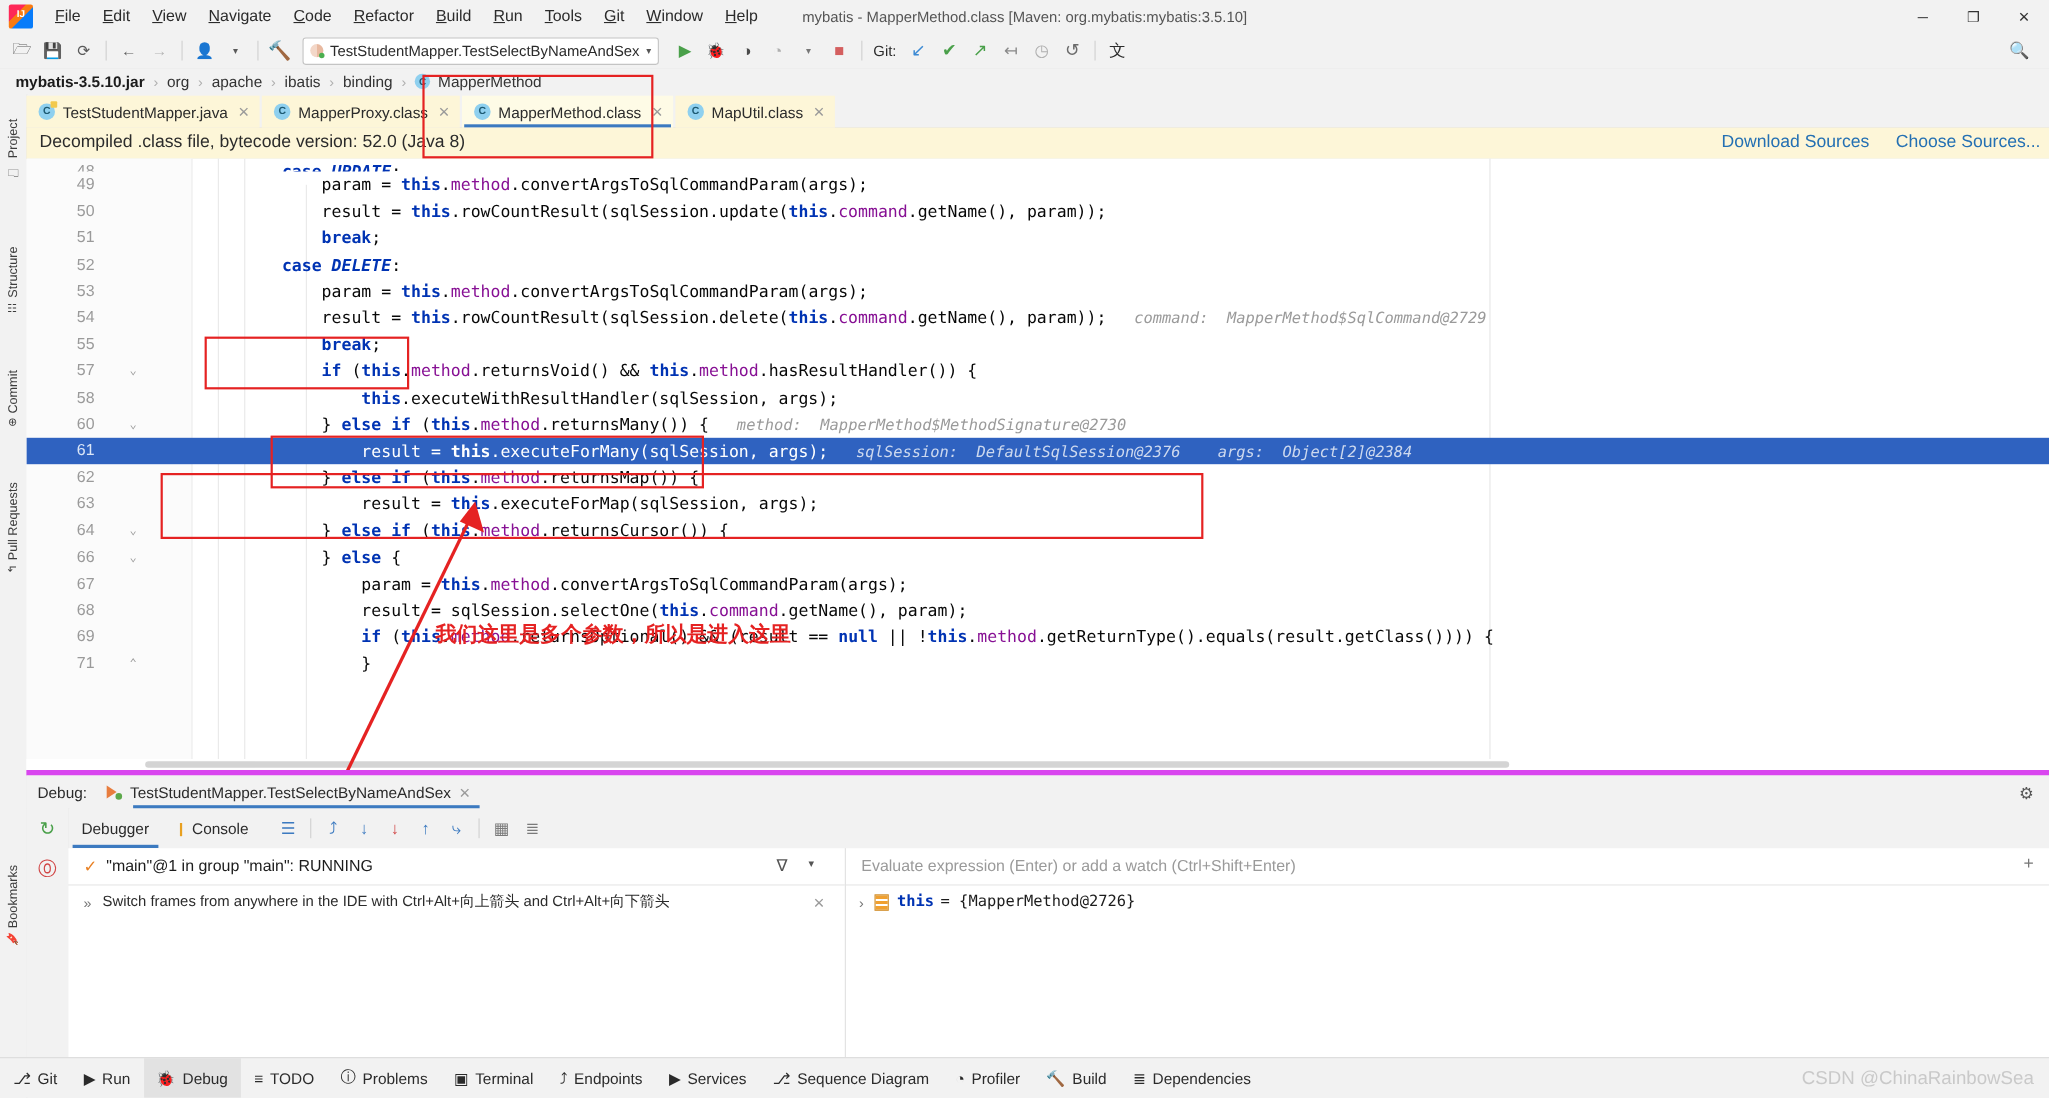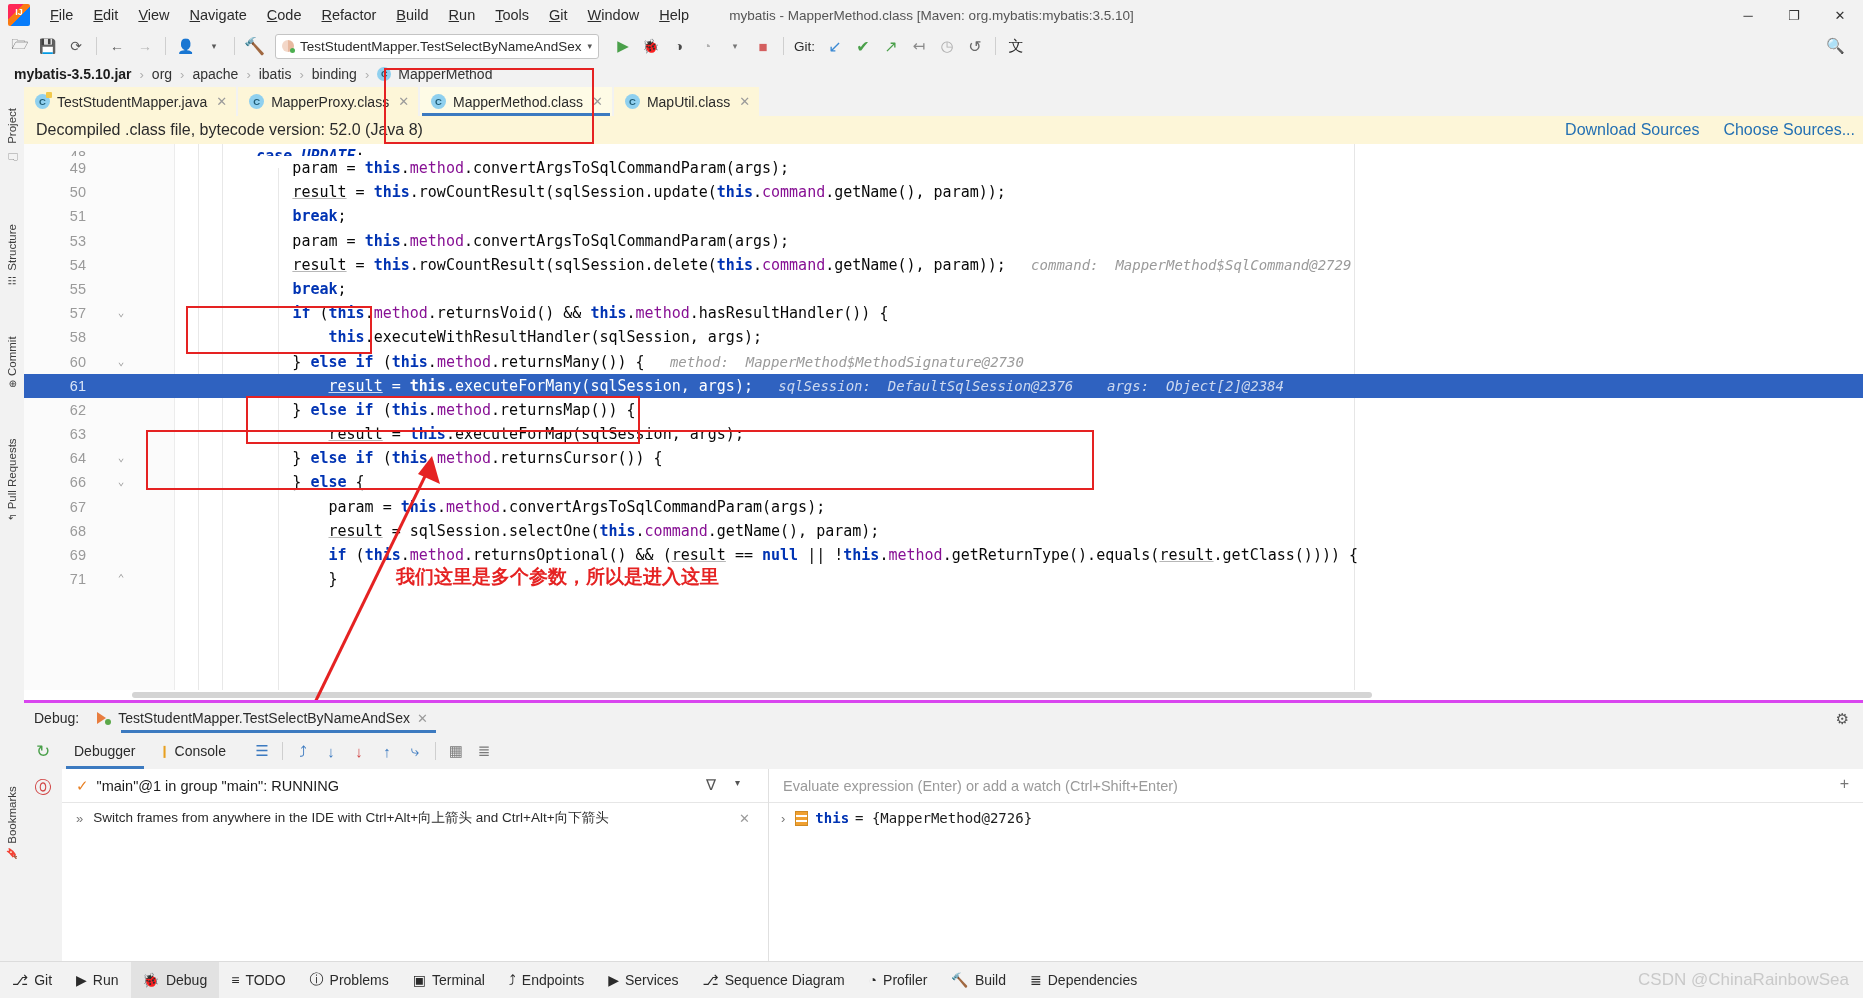--- a/index.html
+++ b/index.html
@@ -164,21 +164,21 @@
   }
   .code {
     position:absolute; left:150px; right:0; top:0; height:24.2px;
     padding-left:10px;
   }
   .line.hl .code { color:#ffffff; }
   .kw { color:#0033b3; font-weight:bold; }
   .kwi { color:#0033b3; font-weight:bold; font-style:italic; }
   .fld { color:#871094; }
   .pln { color:#080808; }
-  .var { color:#080808; text-decoration:underline; text-decoration-color:#b7b7b7; }
+  .var { color:#080808; text-decoration-color:#b7b7b7; }
   .line.hl .kw, .line.hl .kwi, .line.hl .fld, .line.hl .pln, .line.hl .var { color:#ffffff; }
   .line.hl .var { text-decoration-color:#cfdcf4; }
   .hint {
     color:#9a9a9a; font-style:italic; font-size:14px;
     font-family:"DejaVu Sans Mono","Liberation Mono",monospace;
   }
   .line.hl .hint { color:#cdd9ef; }
 
   
   .right-div { position:absolute; top:0; bottom:0; left:1330px; width:1px; background:#e6e6e6; }
@@ -193,21 +193,21 @@
   .redbox { position:absolute; border:2px solid #e52222; pointer-events:none; }
   .redtext {
     position:absolute; color:#e52222; font-size:19px; font-weight:bold;
     font-family:"Liberation Sans",sans-serif; white-space:nowrap;
   }
   .arrow-svg { position:absolute; pointer-events:none; }
 
   
   .debugpanel {
     position:absolute; top:700px; left:24px; width:1839px; height:262px;
-    background:#f2f2f2; border-top:3px solid #d946ef;text-align:center;
+    background:#f2f2f2; border-top:5px solid #d946ef;text-align:center;
   }
   .dbg-header {
     position:absolute; top:0; left:0; width:1839px; height:30px;
     display:flex; align-items:center; background:#f2f2f2;
   }
   .dbg-label { font-size:14px; color:#2b2b2b; margin-left:10px; }
   .dbg-tabchip {
     display:flex; align-items:center; gap:7px; margin-left:18px; font-size:14px;
     color:#2b2b2b; position:relative; height:29px; padding-right:8px;
   }
@@ -437,20 +437,21 @@
     <div class="gutter"></div>
     <div class="ind-line" style="left:174px"></div>
     <div class="ind-line" style="left:198px"></div>
     <div class="ind-line" style="left:254px; top:24px;"></div>
     <div class="right-div"></div>
     <div class="code-area" id="codearea">
         <div class="line" style="height: 12px; line-height: 24px; overflow: hidden;"><span class="lnum">48</span><span class="code"><span class="pln">        </span><span class="kw">case </span><span class="kwi">UPDATE</span><span class="pln">:</span></span></div>
         <div class="line"><span class="lnum">49</span><span class="code"><span class="pln">            param = </span><span class="kw">this</span><span class="pln">.</span><span class="fld">method</span><span class="pln">.convertArgsToSqlCommandParam(args);</span></span></div>
         <div class="line"><span class="lnum">50</span><span class="code"><span class="pln">            </span><span class="var">result</span><span class="pln"> = </span><span class="kw">this</span><span class="pln">.rowCountResult(sqlSession.update(</span><span class="kw">this</span><span class="pln">.</span><span class="fld">command</span><span class="pln">.getName(), param));</span></span></div>
         <div class="line"><span class="lnum">51</span><span class="code"><span class="pln">            </span><span class="kw">break</span><span class="pln">;</span></span></div>
+        <div class="line"><span class="lnum">52</span><span class="code"><span class="pln">        </span><span class="kw">case </span><span class="kwi">DELETE</span><span class="pln">:</span></span></div>
         <div class="line"><span class="lnum">53</span><span class="code"><span class="pln">            param = </span><span class="kw">this</span><span class="pln">.</span><span class="fld">method</span><span class="pln">.convertArgsToSqlCommandParam(args);</span></span></div>
         <div class="line"><span class="lnum">54</span><span class="code"><span class="pln">            </span><span class="var">result</span><span class="pln"> = </span><span class="kw">this</span><span class="pln">.rowCountResult(sqlSession.delete(</span><span class="kw">this</span><span class="pln">.</span><span class="fld">command</span><span class="pln">.getName(), param));</span><span class="hint">   command:  MapperMethod$SqlCommand@2729</span></span></div>
         <div class="line"><span class="lnum">55</span><span class="code"><span class="pln">            </span><span class="kw">break</span><span class="pln">;</span></span></div>
         <div class="line"><span class="lnum">57</span><span class="foldmark">⌄</span><span class="code"><span class="pln">            </span><span class="kw">if</span><span class="pln"> (</span><span class="kw">this</span><span class="pln">.</span><span class="fld">method</span><span class="pln">.returnsVoid() &amp;&amp; </span><span class="kw">this</span><span class="pln">.</span><span class="fld">method</span><span class="pln">.hasResultHandler()) {</span></span></div>
         <div class="line"><span class="lnum">58</span><span class="code"><span class="pln">                </span><span class="kw">this</span><span class="pln">.executeWithResultHandler(sqlSession, args);</span></span></div>
         <div class="line"><span class="lnum">60</span><span class="foldmark">⌄</span><span class="code"><span class="pln">            } </span><span class="kw">else if</span><span class="pln"> (</span><span class="kw">this</span><span class="pln">.</span><span class="fld">method</span><span class="pln">.returnsMany()) {</span><span class="hint">   method:  MapperMethod$MethodSignature@2730</span></span></div>
         <div class="line hl"><span class="lnum">61</span><span class="code"><span class="pln">                </span><span class="var">result</span><span class="pln"> = </span><span class="kw">this</span><span class="pln">.executeForMany(sqlSession, args);</span><span class="hint">   sqlSession:  DefaultSqlSession@2376</span><span class="hint">    args:  Object[2]@2384</span></span></div>
         <div class="line"><span class="lnum">62</span><span class="code"><span class="pln">            } </span><span class="kw">else if</span><span class="pln"> (</span><span class="kw">this</span><span class="pln">.</span><span class="fld">method</span><span class="pln">.returnsMap()) {</span></span></div>
         <div class="line"><span class="lnum">63</span><span class="code"><span class="pln">                </span><span class="var">result</span><span class="pln"> = </span><span class="kw">this</span><span class="pln">.executeForMap(sqlSession, args);</span></span></div>
         <div class="line"><span class="lnum">64</span><span class="foldmark">⌄</span><span class="code"><span class="pln">            } </span><span class="kw">else if</span><span class="pln"> (</span><span class="kw">this</span><span class="pln">.</span><span class="fld">method</span><span class="pln">.returnsCursor()) {</span></span></div>

